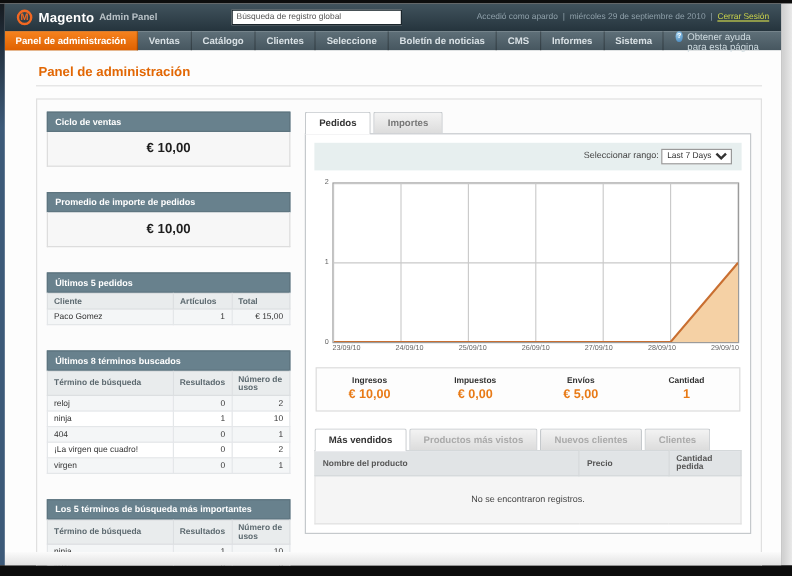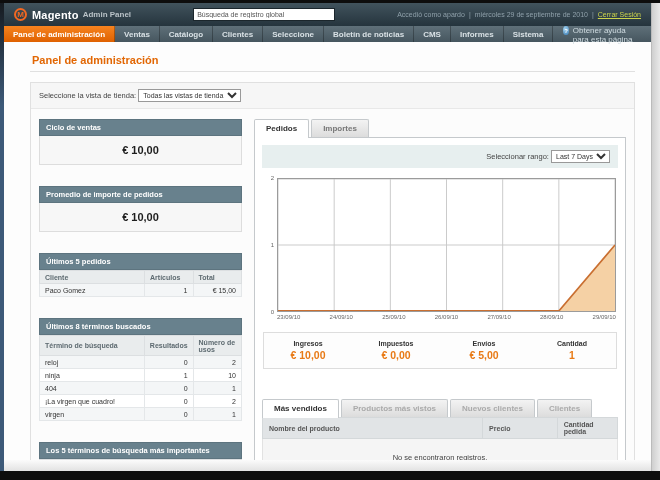--- a/index.html
+++ b/index.html
@@ -81,21 +81,21 @@
   .plot { flex:1; height:134px; border:1px solid #9b9b9b; background:#fff; position:relative; }
   .plot svg { display:block; width:100%; height:100%; }
   .x-axis { display:flex; justify-content:space-between; font-size:6px; color:#666;
             margin:2px 0 0 13px; }
 
   .stats { border:1px solid #ddd; background:#fdfdfd; display:flex; margin:12px 1px; padding:7px 0; }
   .stat { flex:1; text-align:center; }
   .stat-label { font-size:7px; font-weight:bold; color:#333; }
   .stat-value { font-size:10.5px; font-weight:bold; color:#e87a16; margin-top:2px; }
 
-  .bottom-block { margin-top:30px; }
+  .bottom-block { margin-top:14px; }
   table.grid { width:100%; border-collapse:collapse; font-size:7px; margin-top:0; }
   table.grid th { background:#e1e4e6; color:#555; font-weight:bold; text-align:left;
                   padding:3px 6px; border:1px solid #d4d8da; }
   table.grid td.empty { background:#f5f5f5; color:#444; text-align:center; padding:14px 0 16px;
                   border:1px solid #e2e2e2; font-size:7.5px; }
   .g-name { width:62%; } .g-price { width:21%; } .g-qty { width:17%; }
 </style>
 </head>
 <body>
 
@@ -135,26 +135,20 @@
       <div class="nav-help">
         <span class="help-ico">?</span>
         <span>Obtener ayuda para esta página</span>
       </div>
     </div>
 
     <div class="page">
       <div class="page-title">Panel de administración</div>
 
       <div class="content-panel">
-        <div class="switcher">
-          <span>Seleccione la vista de tienda:</span>
-          <select>
-            <option>Todas las vistas de tienda</option>
-          </select>
-        </div>
 
         <div class="columns">
 
           <div class="col-left">
             <div class="widget">
               <div class="whead">Ciclo de ventas</div>
               <div class="wval">€ 10,00</div>
             </div>
 
             <div class="widget">

